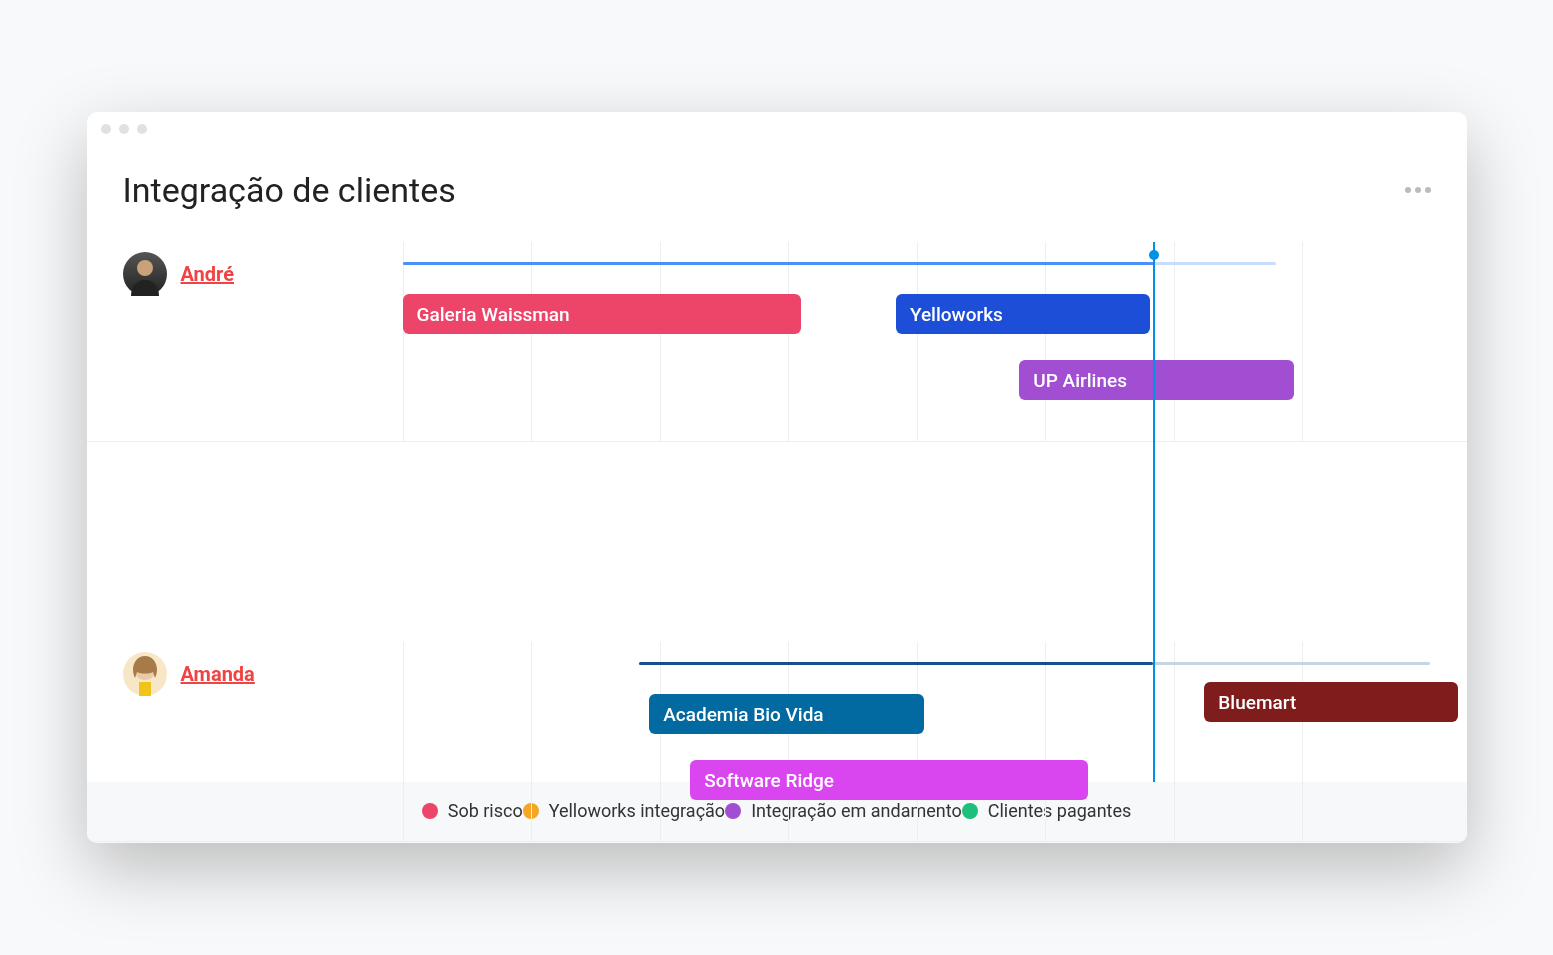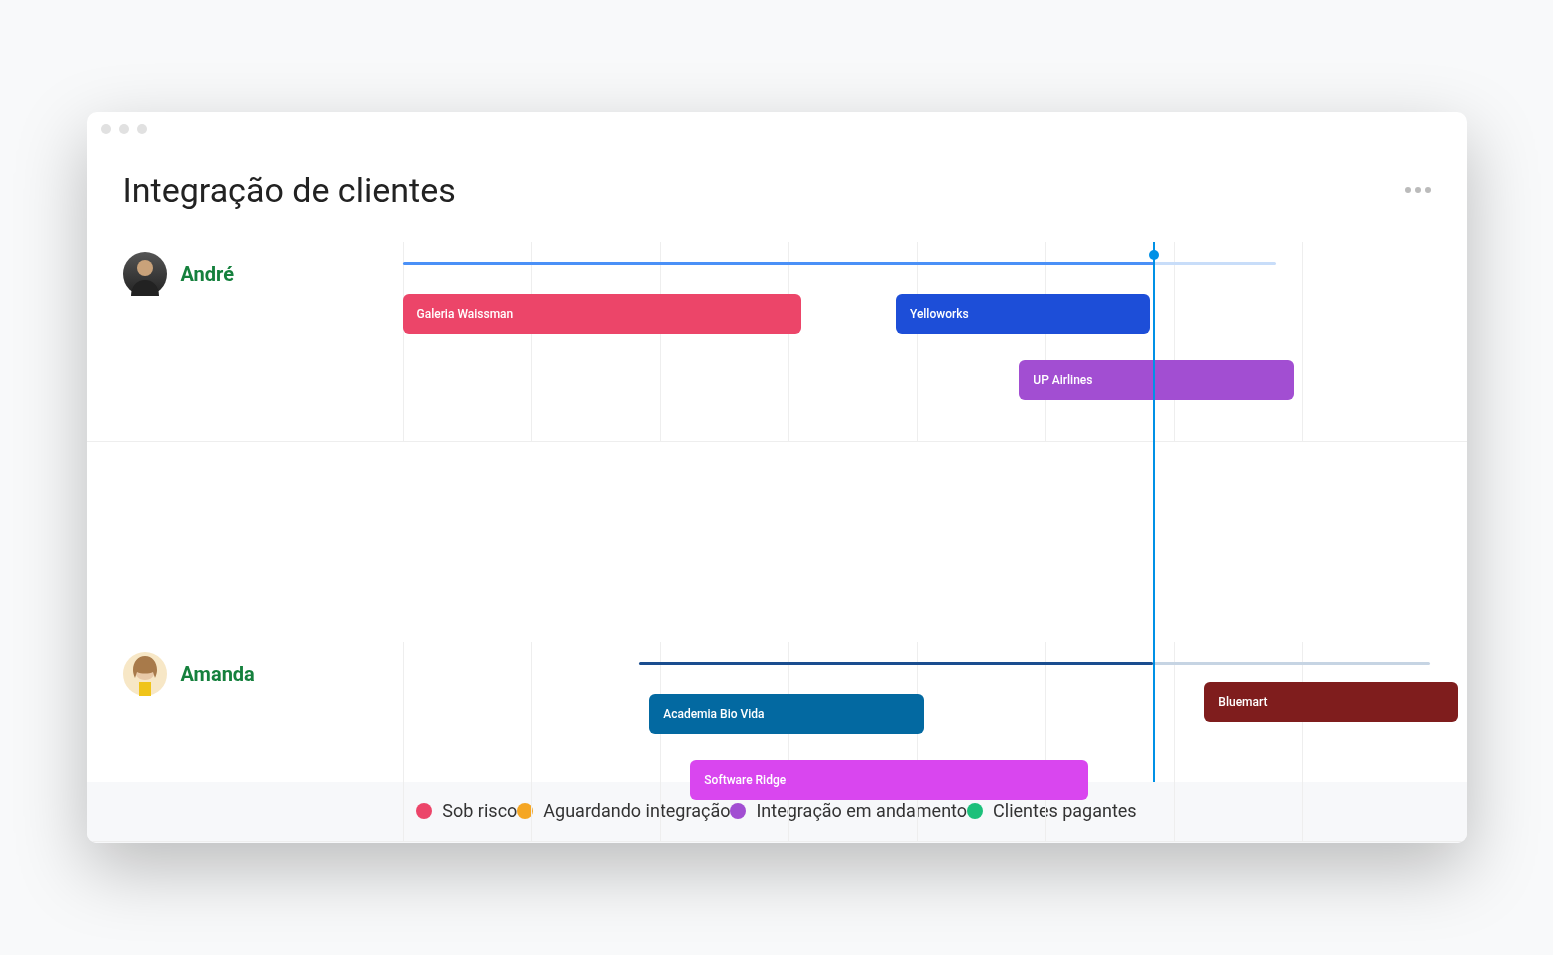--- a/index.html
+++ b/index.html
@@ -89,21 +89,22 @@
       align-items: center;
       justify-content: center;
       color: #fff;
       font-weight: 600;
       font-size: 18px;
       flex-shrink: 0;
     }
     .person-name {
       font-weight: 700;
       font-size: 20px;
-      color: #15803d;
+      color: #ef4444;
+      text-decoration: underline;
     }
 
     .grid-area {
       position: absolute;
       left: 280px;
       right: 0;
       top: 0;
       bottom: 0;
     }
     .grid-col {
@@ -140,21 +141,21 @@
     }
 
     .bar {
       position: absolute;
       height: 40px;
       border-radius: 6px;
       display: flex;
       align-items: center;
       padding: 0 14px;
       color: #fff;
-      font-size: 12px;
+      font-size: 19px;
       font-weight: 500;
       white-space: nowrap;
       cursor: pointer;
     }
 
     .divider {
       position: absolute;
       left: -36px;
       right: -36px;
       height: 1px;
@@ -285,21 +286,21 @@
 
     </div>
 
     <div class="legend">
       <div class="legend-item">
         <span class="legend-dot" style="background:#ec4569"></span>
         <span>Sob risco</span>
       </div>
       <div class="legend-item">
         <span class="legend-dot" style="background:#f5a623"></span>
-        <span>Aguardando integração</span>
+        <span>Yelloworks integração</span>
       </div>
       <div class="legend-item">
         <span class="legend-dot" style="background:#a24ed2"></span>
         <span>Integração em andamento</span>
       </div>
       <div class="legend-item">
         <span class="legend-dot" style="background:#1cc07a"></span>
         <span>Clientes pagantes</span>
       </div>
     </div>

